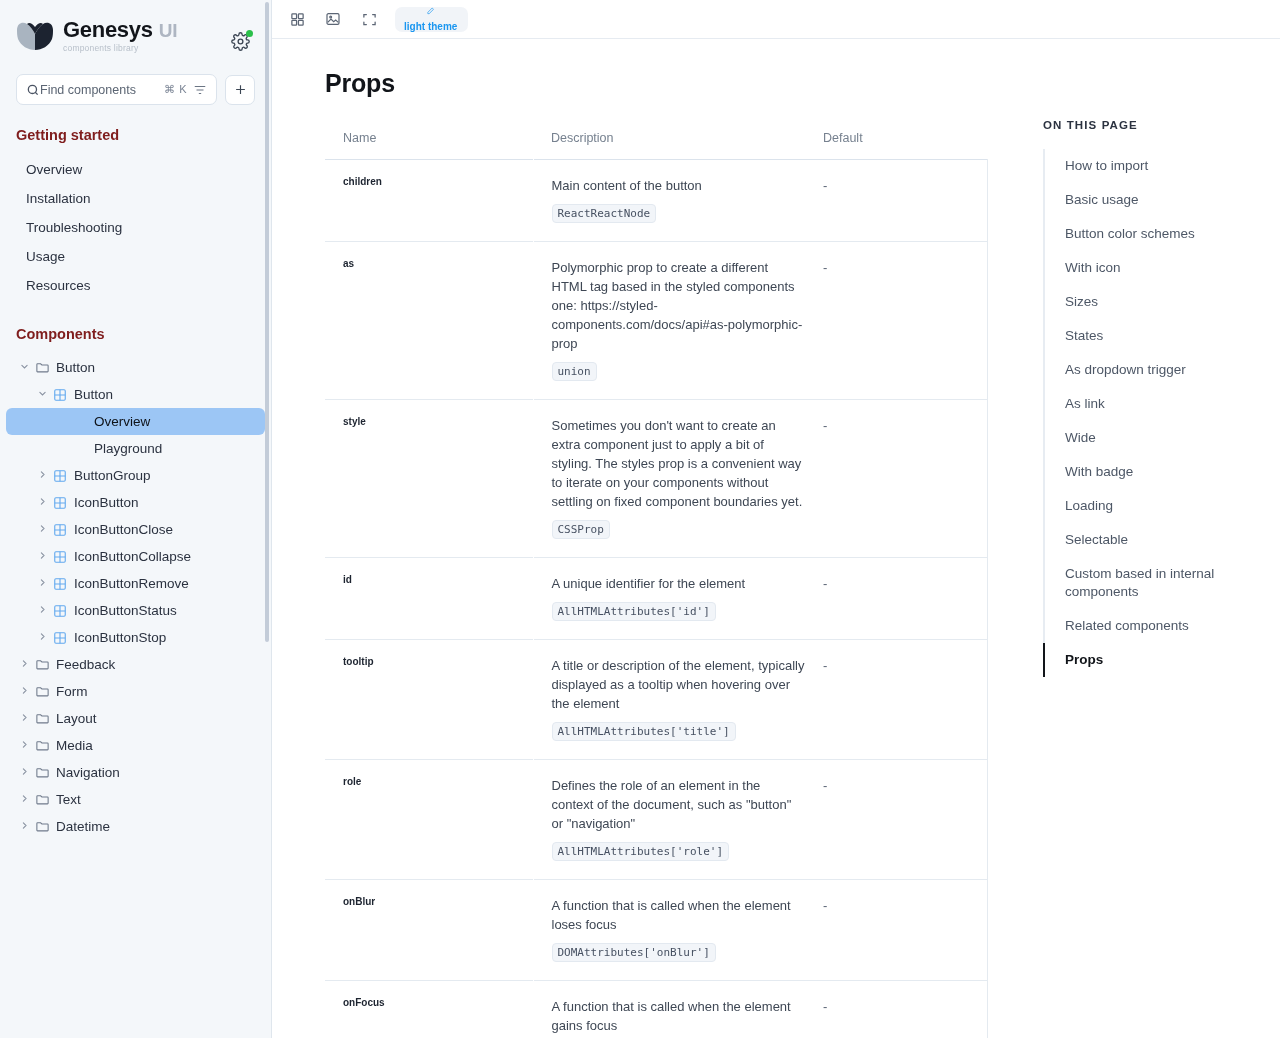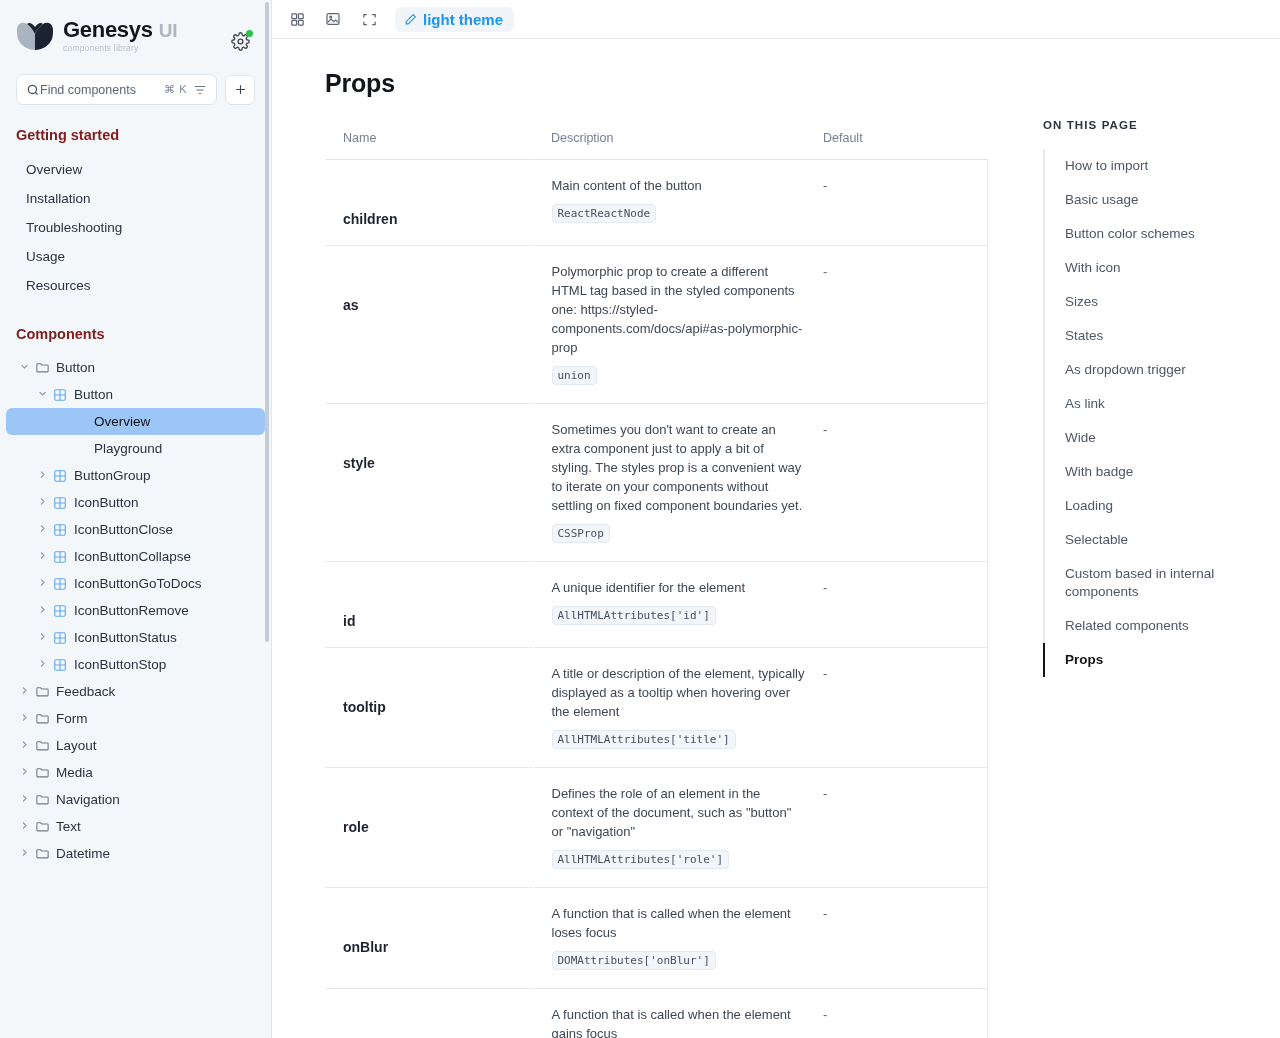--- a/index.html
+++ b/index.html
@@ -90,21 +90,21 @@
     flex: 0 0 39px;
   }
   .tb-ic {
     width: 30px; height: 27px; display: flex; align-items: center; justify-content: center;
     border-radius: 6px; cursor: pointer;
   }
   .theme-btn {
     display: flex; align-items: center; gap: 6px;
     background: #f1f4f8; border-radius: 7px;
     height: 25px; padding: 0 11px 0 9px; margin-left: 5px;
-    font-size: 15px; font-weight: bold; color: #1a96f0; cursor: pointer;
+    font-size: 10px; font-weight: bold; color: #1a96f0; cursor: pointer; flex-direction: column;
   }
 
   .content-area { flex: 1; display: flex; overflow: hidden; }
   .doc {
     flex: 1; padding: 30px 0 0 0; min-width: 0; overflow: hidden;
   }
   .doc-inner { padding-left: 53px; padding-right: 30px; }
   .page-title {
     font-size: 25px; font-weight: bold; color: #12151a; margin-bottom: 33px;
     letter-spacing: -0.2px;
@@ -121,21 +121,21 @@
   table.props tbody tr { border-top: 1px solid #e4eaf0; }
   table.props tbody tr:first-child { border-top: 1px solid #dbe3ec; }
   table.props tbody tr:last-child { border-bottom: none; }
   table.props td {
     vertical-align: top; padding: 16px 0 18px 18px;
     border-left: none;
   }
   table.props td.td-name { }
   table.props td.td-desc { border-left: 1px solid transparent; }
   table.props td.td-def  { border-right: 1px solid #e4eaf0; }
-  .prop-name { font-size: 14px; font-weight: bold; color: #1d2430; margin-top: 35px; }
+  .prop-name { font-size: 10px; font-weight: bold; color: #1d2430; }
   .prop-desc { font-size: 13px; color: #3e4754; line-height: 19px; }
   .code-chip {
     display: inline-block; margin-top: 9px;
     font-family: "DejaVu Sans Mono", monospace;
     font-size: 11px; color: #475162;
     background: #f2f5f9; border: 1px solid #e3e9f0;
     border-radius: 4px; padding: 2px 5px;
     white-space: nowrap;
   }
   .dash { font-size: 13px; color: #5a6474; }
@@ -293,32 +293,20 @@
             <span class="caret"><svg width="9" height="9" viewBox="0 0 24 24" fill="none" stroke="#8a93a2" stroke-width="3" stroke-linecap="round">
                 <path d="M9 5l7 7-7 7" transform=""></path>
               </svg></span>
             <span class="ic">
               <svg width="14" height="14" viewBox="0 0 24 24" fill="none" stroke="#62a9ef" stroke-width="1.9">
                 <rect x="3" y="3" width="18" height="18" rx="2"></rect>
                 <path d="M3 12h18M12 3v18"></path>
               </svg>
             </span>
             <span class="tree-label">IconButtonCollapse</span>
-          </div>
-          <div class="tree-row lvl2">
-            <span class="caret"><svg width="9" height="9" viewBox="0 0 24 24" fill="none" stroke="#8a93a2" stroke-width="3" stroke-linecap="round">
-                <path d="M9 5l7 7-7 7" transform=""></path>
-              </svg></span>
-            <span class="ic">
-              <svg width="14" height="14" viewBox="0 0 24 24" fill="none" stroke="#62a9ef" stroke-width="1.9">
-                <rect x="3" y="3" width="18" height="18" rx="2"></rect>
-                <path d="M3 12h18M12 3v18"></path>
-              </svg>
-            </span>
-            <span class="tree-label">IconButtonGoToDocs</span>
           </div>
           <div class="tree-row lvl2">
             <span class="caret"><svg width="9" height="9" viewBox="0 0 24 24" fill="none" stroke="#8a93a2" stroke-width="3" stroke-linecap="round">
                 <path d="M9 5l7 7-7 7" transform=""></path>
               </svg></span>
             <span class="ic">
               <svg width="14" height="14" viewBox="0 0 24 24" fill="none" stroke="#62a9ef" stroke-width="1.9">
                 <rect x="3" y="3" width="18" height="18" rx="2"></rect>
                 <path d="M3 12h18M12 3v18"></path>
               </svg>

